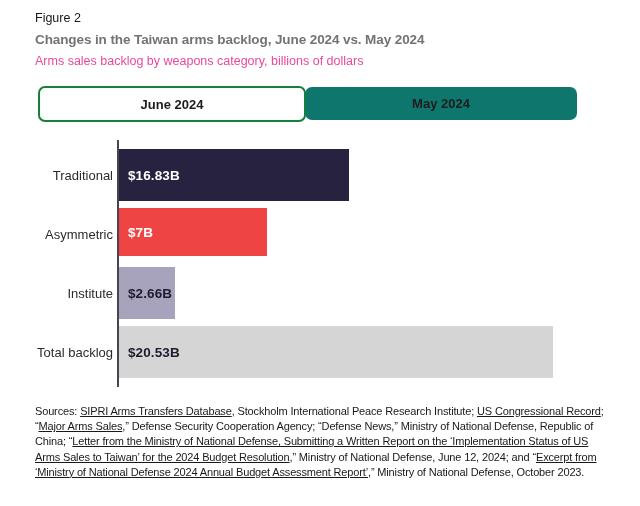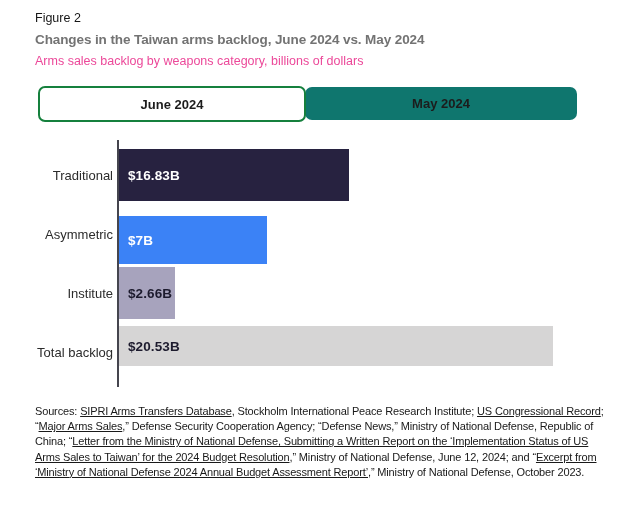--- a/index.html
+++ b/index.html
@@ -79,28 +79,28 @@
     <button class="tab inactive">May 2024</button>
   </div>
 
   <div class="chart" id="chart">
     <div class="axis-line"></div>
   <div class="cat-label" style="top: 149px; height: 52px;">Traditional</div>
       <div class="bar" style="top: 149px; height: 52px; width: 229.79px; background: rgb(39, 34, 64);">
         <span class="bar-value" style="color: rgb(255, 255, 255);">$16.83B</span>
       </div>
       <div class="cat-label" style="top: 208px; height: 52px;">Asymmetric</div>
-      <div class="bar" style="top: 216px; height: 48px; width: 147.979px; background: #3b82f6;">
+      <div class="bar" style="top: 208px; height: 48px; width: 147.979px; background: #ef4444;">
         <span class="bar-value" style="color: rgb(255, 255, 255);">$7B</span>
       </div>
       <div class="cat-label" style="top: 267px; height: 52px;">Institute</div>
       <div class="bar" style="top: 267px; height: 52px; width: 56.2319px; background: rgb(167, 163, 189);">
         <span class="bar-value" style="color: rgb(29, 27, 46);">$2.66B</span>
       </div>
       <div class="cat-label" style="top: 326px; height: 52px;">Total backlog</div>
-      <div class="bar" style="top: 326px; height: 40px; width: 434px; background: rgb(214, 213, 213);">
+      <div class="bar" style="top: 326px; height: 52px; width: 434px; background: rgb(214, 213, 213);">
         <span class="bar-value" style="color: rgb(29, 27, 46);">$20.53B</span>
       </div>
     </div>
 
   <p class="sources" id="sources"><span>Sources: </span><a>SIPRI Arms Transfers Database</a><span>, Stockholm International Peace Research Institute; </span><a>US Congressional Record</a><span>; “</span><a>Major Arms Sales</a><span>,” Defense Security Cooperation Agency; “Defense News,” Ministry of National Defense, Republic of China; “</span><a>Letter from the Ministry of National Defense, Submitting a Written Report on the ‘Implementation Status of US Arms Sales to Taiwan’ for the 2024 Budget Resolution</a><span>,” Ministry of National Defense, June 12, 2024; and “</span><a>Excerpt from ‘Ministry of National Defense 2024 Annual Budget Assessment Report’</a><span>,” Ministry of National Defense, October 2023.</span></p>
 
 </div>
 
 </body></html>

